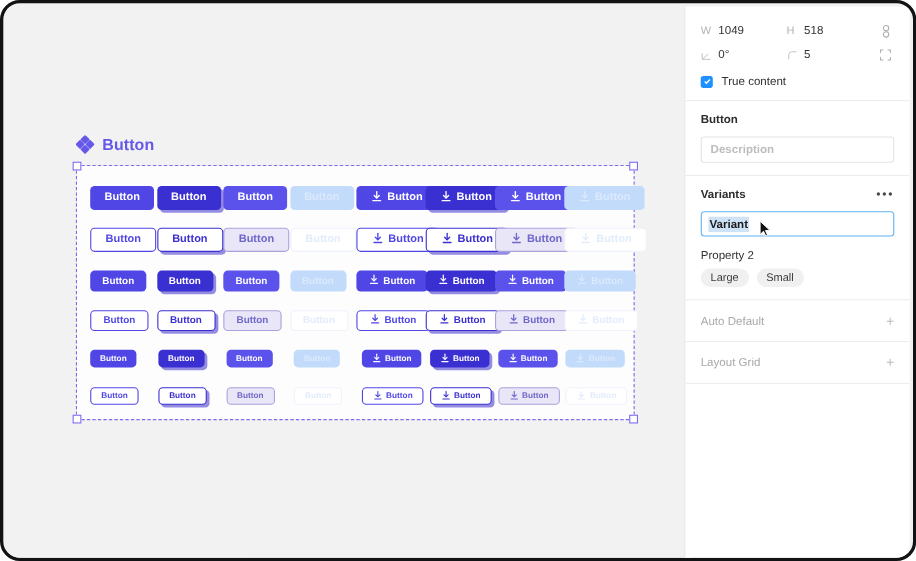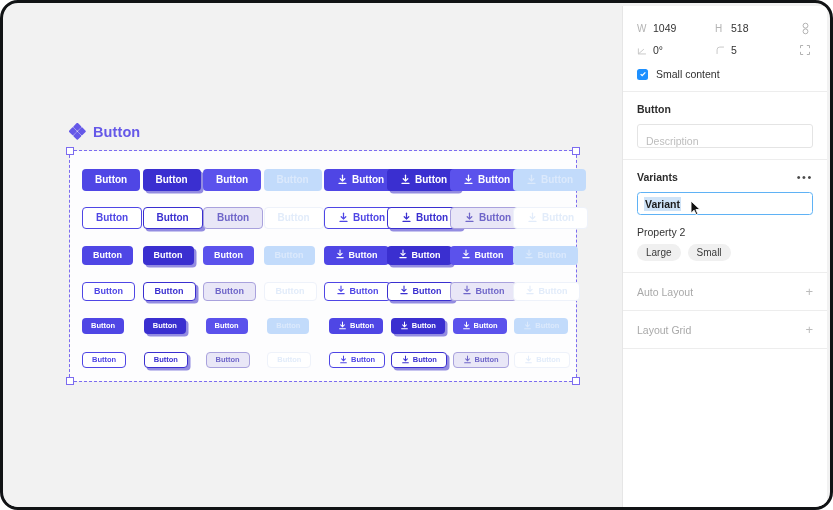--- a/index.html
+++ b/index.html
@@ -61,21 +61,21 @@
   .endicon{margin-left:auto;color:#a8a8a8;display:flex;align-items:center;justify-content:center;width:16px;height:16px;}
 
   .checkrow{display:flex;align-items:center;gap:8px;margin-top:7px;}
   .cbox{width:11px;height:11px;border-radius:2.5px;background:#1e90ff;display:flex;align-items:center;justify-content:center;}
   .cbox svg{display:block;}
   .checklab{font-size:10.5px;color:#303030;}
 
   .sect-title{font-weight:700;font-size:10.5px;color:#2c2c2c;}
   .desc-input{
     margin-top:9px;height:22px;border:1px solid #e4e4e4;border-radius:3px;
-    display:flex;align-items:flex-end;padding:0 8px;color:#bdbdbd;font-size:10.5px;
+    display:flex;align-items:center;padding:0 8px;color:#bdbdbd;font-size:10.5px;font-weight:bold;
   }
 
   .vhead{display:flex;align-items:center;justify-content:space-between;}
   .dots{color:#4a4a4a;letter-spacing:1.6px;font-size:11px;line-height:1;}
   .variant-input{
     margin-top:9px;height:21px;border:1.4px solid #5fb2f5;border-radius:3.5px;
     display:flex;align-items:center;padding:0 6px;position:relative;
   }
   .variant-input .val{font-size:10.5px;font-weight:700;color:#1b1b1b;background:#cfe3f7;padding:1px 1px;}
   .cursor{position:absolute;left:52px;top:7px;width:11px;height:16px;}
@@ -539,21 +539,21 @@
           </svg>
         </span>
       </div>
 
       <div class="checkrow">
         <span class="cbox">
           <svg width="8" height="8" viewBox="0 0 12 12" fill="none" stroke="#ffffff" stroke-width="2">
             <path d="M2.5 6.2 L4.8 8.5 L9.5 3.5"></path>
           </svg>
         </span>
-        <span class="checklab">Small content</span>
+        <span class="checklab">True content</span>
       </div>
     </div>
 
     <div class="sect">
       <div class="sect-title">Button</div>
       <div class="desc-input">
         <span>Description</span>
       </div>
     </div>
 
@@ -576,21 +576,21 @@
       <div class="chips" id="p2-chips">
           <span class="chip">Large</span>
           <span class="chip">Small</span>
         </div>
 
 
     </div>
 
     <div id="collapse-sections">
         <div class="collapse-row">
-          <span class="cl">Auto Layout</span>
+          <span class="cl">Auto Default</span>
           <span class="plus">+</span>
         </div>
         <div class="collapse-row">
           <span class="cl">Layout Grid</span>
           <span class="plus">+</span>
         </div>
       </div>
   </div>
 </div>
 

